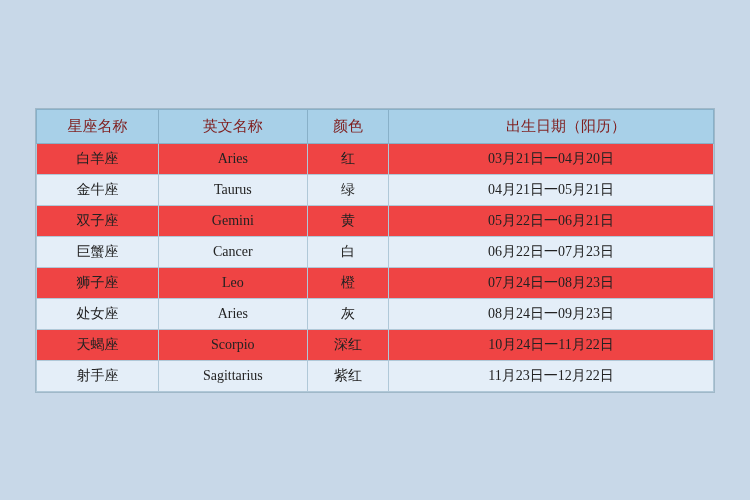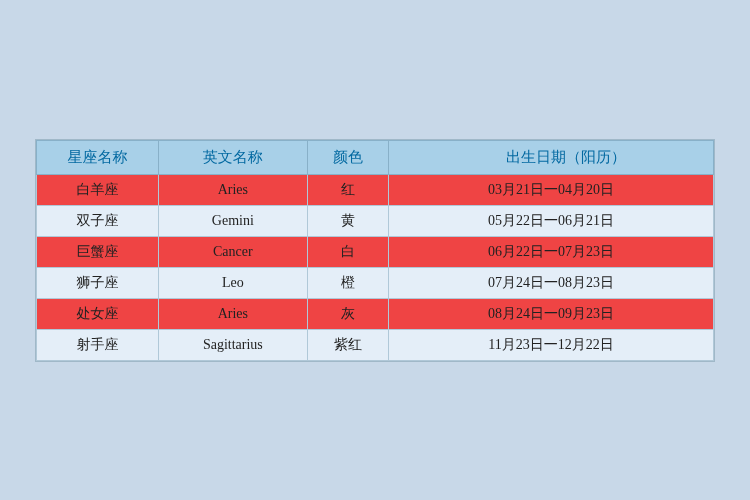--- a/index.html
+++ b/index.html
@@ -32,21 +32,21 @@
     thead tr {
       background-color: #a8d0e8;
     }
 
     thead th {
       border: 1px solid #88b0c8;
       padding: 7px 10px;
       text-align: center;
       font-size: 15px;
       font-weight: normal;
-      color: #0369a1;
+      color: #7f1d1d;
     }
 
     tbody tr {
       background-color: #ef4444;
     }
 
     tbody tr:nth-child(even) {
       background-color: #e4eef8;
     }
 
@@ -77,20 +77,26 @@
       </tr>
     </thead>
     <tbody id="table-body">
     <tr>
           <td>白羊座</td>
           <td>Aries</td>
           <td>红</td>
           <td>03月21日一04月20日</td>
         </tr>
         <tr>
+          <td>金牛座</td>
+          <td>Taurus</td>
+          <td>绿</td>
+          <td>04月21日一05月21日</td>
+        </tr>
+        <tr>
           <td>双子座</td>
           <td>Gemini</td>
           <td>黄</td>
           <td>05月22日一06月21日</td>
         </tr>
         <tr>
           <td>巨蟹座</td>
           <td>Cancer</td>
           <td>白</td>
           <td>06月22日一07月23日</td>
@@ -101,20 +107,26 @@
           <td>橙</td>
           <td>07月24日一08月23日</td>
         </tr>
         <tr>
           <td>处女座</td>
           <td>Aries</td>
           <td>灰</td>
           <td>08月24日一09月23日</td>
         </tr>
         <tr>
+          <td>天蝎座</td>
+          <td>Scorpio</td>
+          <td>深红</td>
+          <td>10月24日一11月22日</td>
+        </tr>
+        <tr>
           <td>射手座</td>
           <td>Sagittarius</td>
           <td>紫红</td>
           <td>11月23日一12月22日</td>
         </tr>
       </tbody>
   </table>
 </div>
 
 </body></html>

